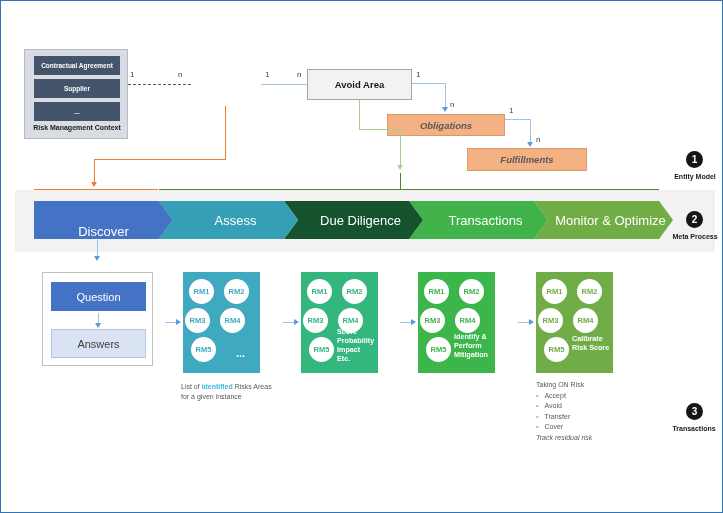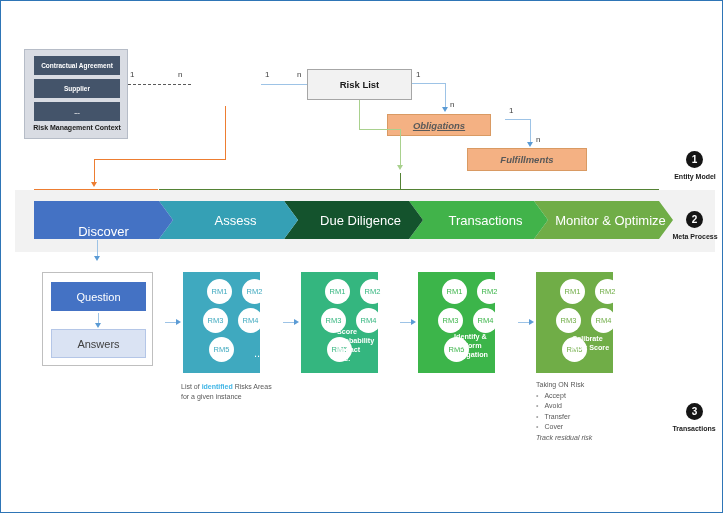--- a/index.html
+++ b/index.html
@@ -17,21 +17,21 @@
   #rmc-1{top:6px;}
   #rmc-2{top:29px;}
   #rmc-3{top:52px;}
   #rmc-caption{left:0;top:74px;width:104px;font-size:7px;font-weight:bold;color:#1a1a1a;}
 
   .ent-box{background:#f2f2f2;border:1px solid #a6a6a6;font-size:9.5px;font-weight:bold;color:#1a1a1a;}
   #risk-assessment{left:190px;top:61px;width:70px;height:44px;}
   #risk-area{left:306px;top:68px;width:105px;height:31px;}
 
   .orange-box{background:#f4b183;border:1px solid #d99a63;font-size:9.5px;font-weight:bold;font-style:italic;color:#595959;}
-  #obligations{left:386px;top:113px;width:104px;height:22px;text-decoration:underline;}
+  #obligations{left:386px;top:113px;width:118px;height:22px;}
   #fulfillments{left:466px;top:147px;width:120px;height:23px;}
 
   
   .ln{position:absolute;}
   .h-dot{border-top:1px dashed #595959;}
   .h-blue{border-top:1.2px solid #9dc3e6;}
   .v-blue{border-left:1.2px solid #9dc3e6;}
   .v-orange{border-left:1.6px solid #ed7d31;}
   .h-orange{border-top:1.6px solid #ed7d31;}
   .v-green{border-left:1.4px solid #a9d18e;}
@@ -50,21 +50,21 @@
         color:#ffffff;font-size:13px;}
   .chev span{position:relative;z-index:2;}
 
   
   #qa-box{left:41px;top:271px;width:111px;height:94px;background:#ffffff;border:1px solid #bfbfbf;}
   #question{left:8px;top:9px;width:95px;height:29px;background:#4472c4;color:#ffffff;font-size:11px;}
   #answers{left:8px;top:56px;width:95px;height:29px;background:#dae3f3;border:1px solid #b4c6e7;color:#404040;font-size:11px;}
 
   .rm-card{position:absolute;top:271px;width:77px;height:101px;}
   .rm-dot{position:absolute;width:25px;height:25px;border-radius:50%;background:#ffffff;display:flex;align-items:center;
-          justify-content:center;font-size:7.5px;font-weight:normal;margin-left:18px;}
+          justify-content:center;font-size:7.5px;font-weight:bold;}
   .rm-note{position:absolute;color:#ffffff;font-size:7.2px;font-weight:bold;line-height:9px;text-align:left;}
 
   .cap{position:absolute;font-size:7px;color:#595959;line-height:10px;}
   .cap b{color:#41b6e6;font-weight:bold;}
 
   .badge{position:absolute;width:17px;height:17px;border-radius:50%;background:#151515;color:#ffffff;
          font-size:10px;font-weight:bold;display:flex;align-items:center;justify-content:center;}
   .badge-cap{position:absolute;font-size:7px;font-weight:bold;color:#1a1a1a;text-align:center;}
 
   .card-note{position:absolute;font-size:7px;color:#595959;line-height:10.5px;}
@@ -86,21 +86,21 @@
 
   <div class="ln h-dot" style="left:127px;top:83px;width:63px;"></div>
   <div class="abs lbl" style="left:129px;top:69px;">1</div>
   <div class="abs lbl" style="left:177px;top:69px;">n</div>
 
 
   <div class="ln h-blue" style="left:260px;top:83px;width:46px;"></div>
   <div class="abs lbl" style="left:264px;top:69px;">1</div>
   <div class="abs lbl" style="left:296px;top:69px;">n</div>
 
-  <div class="abs ctr ent-box" id="risk-area">Risk List</div>
+  <div class="abs ctr ent-box" id="risk-area">Avoid Area</div>
 
   <div class="ln h-blue" style="left:411px;top:82px;width:34px;"></div>
   <div class="ln v-blue" style="left:444px;top:82px;height:25px;"></div>
   <div class="abs arrow-d-blue" style="left:441px;top:106px;"></div>
   <div class="abs lbl" style="left:415px;top:69px;">1</div>
   <div class="abs lbl" style="left:449px;top:99px;">n</div>
 
   <div class="abs ctr orange-box" id="obligations">Obligations</div>
 
   <div class="ln h-blue" style="left:504px;top:118px;width:26px;"></div>

